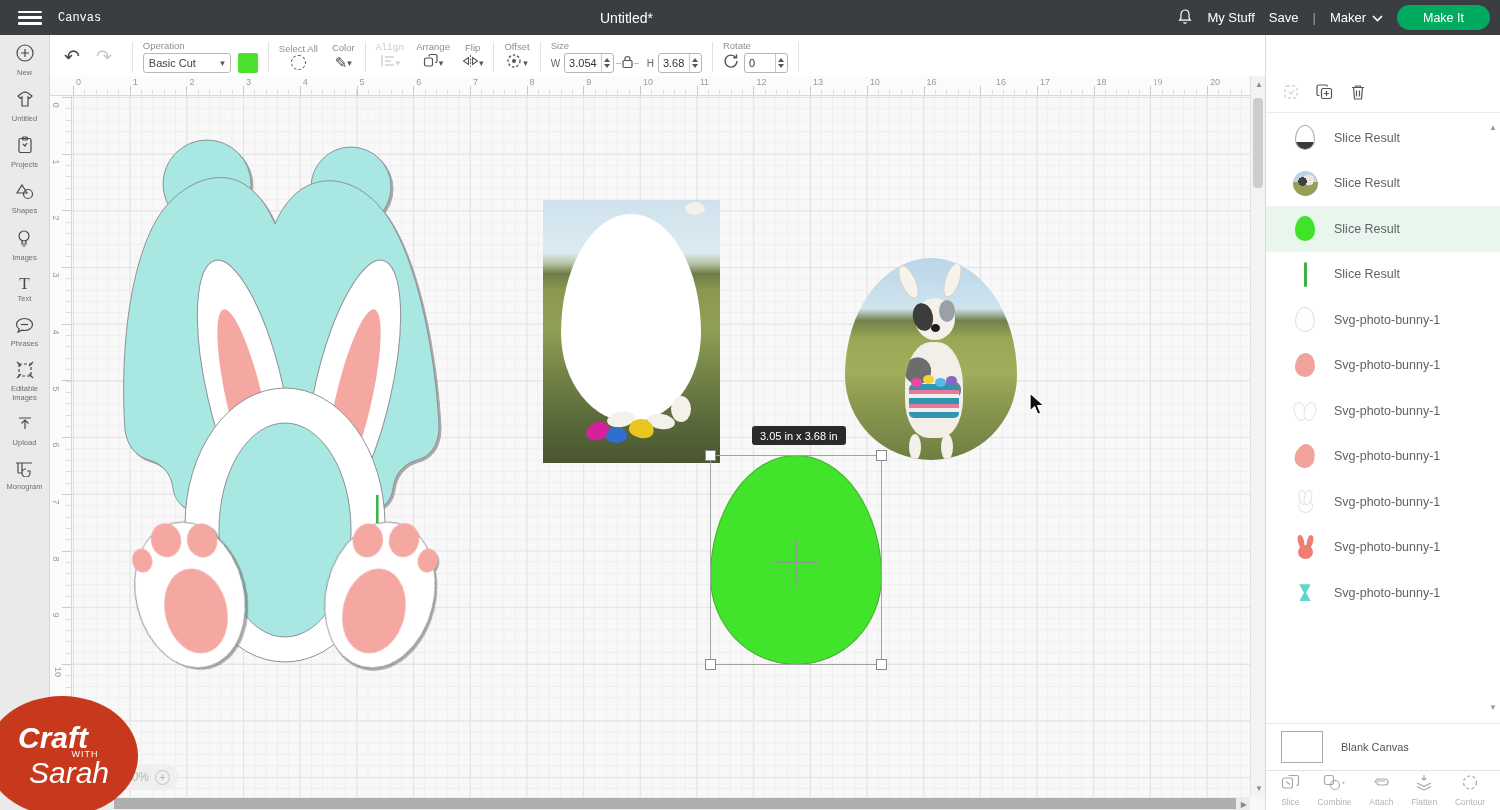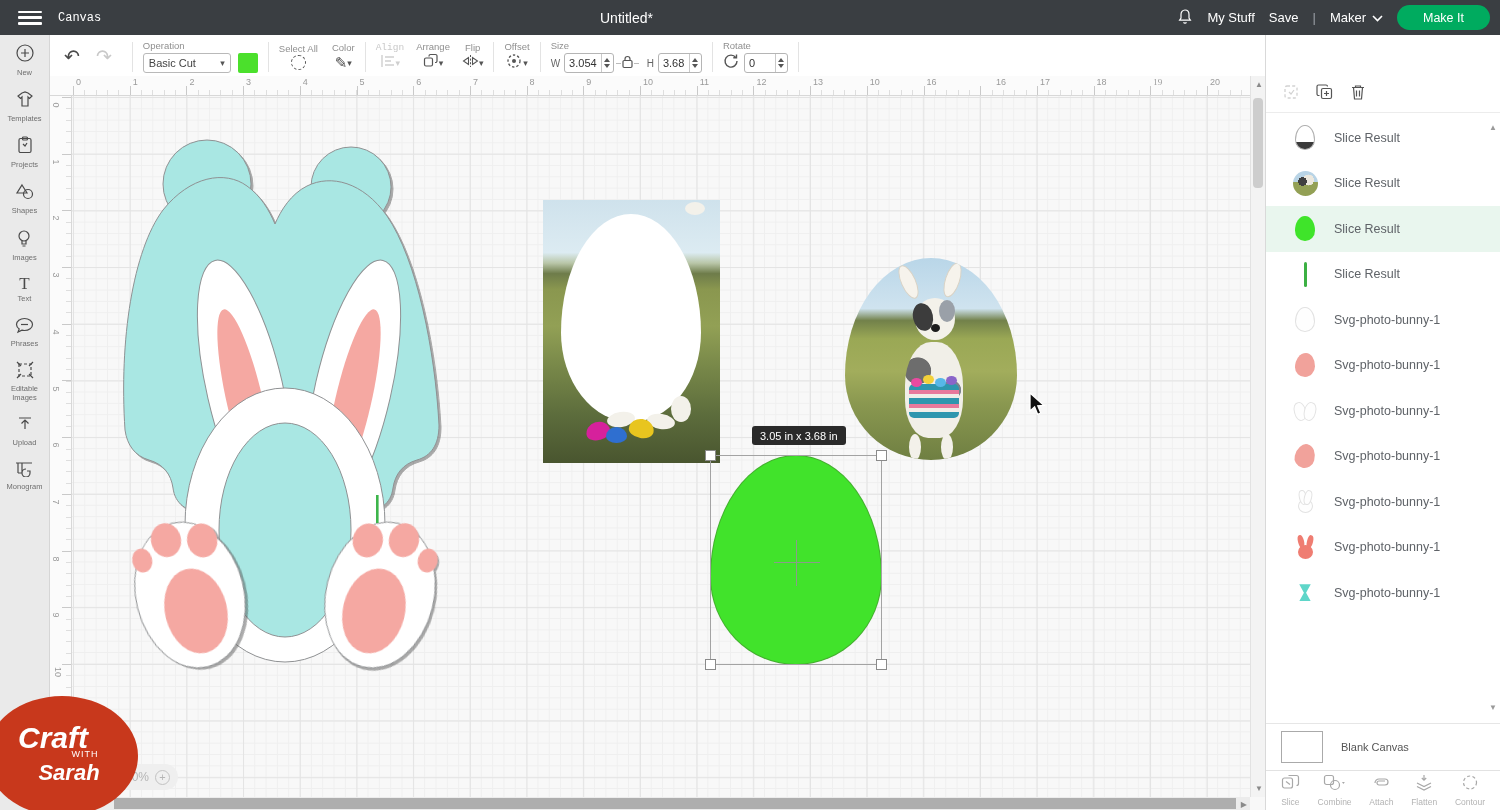--- a/index.html
+++ b/index.html
@@ -144,21 +144,21 @@
   .th-bow{width:18px;height:17px;background:#5fd6c9;clip-path:polygon(18% 0,82% 0,56% 50%,82% 100%,18% 100%,44% 50%);}
 
   
   .zoompill{position:absolute;left:84px;top:764px;width:94px;height:26px;background:#efefef;border-radius:14px;display:flex;align-items:center;justify-content:flex-end;gap:6px;padding-right:8px;z-index:7;}
   .zoompill .pct{font-size:12px;color:#b5b5b5;}
   .zoompill .plus{width:15px;height:15px;border:1px solid #c2c2c2;border-radius:50%;color:#b5b5b5;font-size:11px;line-height:13px;text-align:center;}
   .logo{position:absolute;left:-14px;top:696px;width:152px;height:120px;background:#c8381c;border-radius:50%;z-index:8;color:#fff;
     font-family:"DejaVu Serif",serif;font-style:italic;display:flex;flex-direction:column;align-items:center;justify-content:center;}
   .logo .l1{font-size:30px;line-height:26px;margin-left:-18px;font-weight:bold;}
   .logo .l2{font-size:9px;font-style:normal;letter-spacing:1px;text-transform:uppercase;margin:-2px 0 0 46px;}
-  .logo .l3{font-size:22px;line-height:28px;margin-left:14px;font-weight:bold;}
+  .logo .l3{font-size:30px;line-height:28px;margin-left:14px;}
 </style>
 </head>
 <body>
 
 <div id="app">
 
   <div class="topbar">
     <div class="hamburger">
         <i></i>
         <i></i>
@@ -191,21 +191,21 @@
       <span><svg width="20" height="20" viewBox="0 0 20 20">
             <circle cx="10" cy="10" r="8"></circle>
             <path d="M10 6v8M6 10h8"></path>
           </svg></span>
       <span class="lbl">New</span>
     </div>
     <div class="rail-item">
       <span><svg width="20" height="18" viewBox="0 0 20 18">
             <path d="M7 2l3-1 3 1 4 3-2.5 2.5L13 6v9H7V6L5.5 7.5 3 5z"></path>
           </svg></span>
-      <span class="lbl">Templates</span>
+      <span class="lbl">Untitled</span>
     </div>
     <div class="rail-item">
       <span><svg width="16" height="19" viewBox="0 0 16 19">
             <rect x="2" y="2.5" width="12" height="14" rx="1.5"></rect>
             <rect x="5.5" y="1" width="5" height="3" rx="1"></rect>
             <path d="M6 8l2 2 2-3"></path>
           </svg></span>
       <span class="lbl">Projects</span>
     </div>
     <div class="rail-item">

